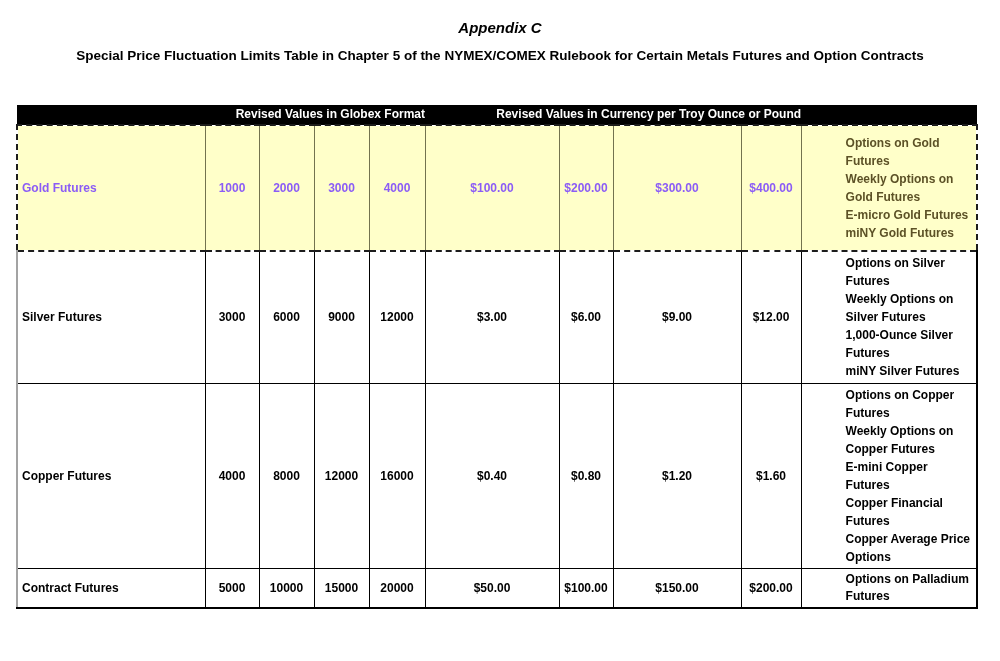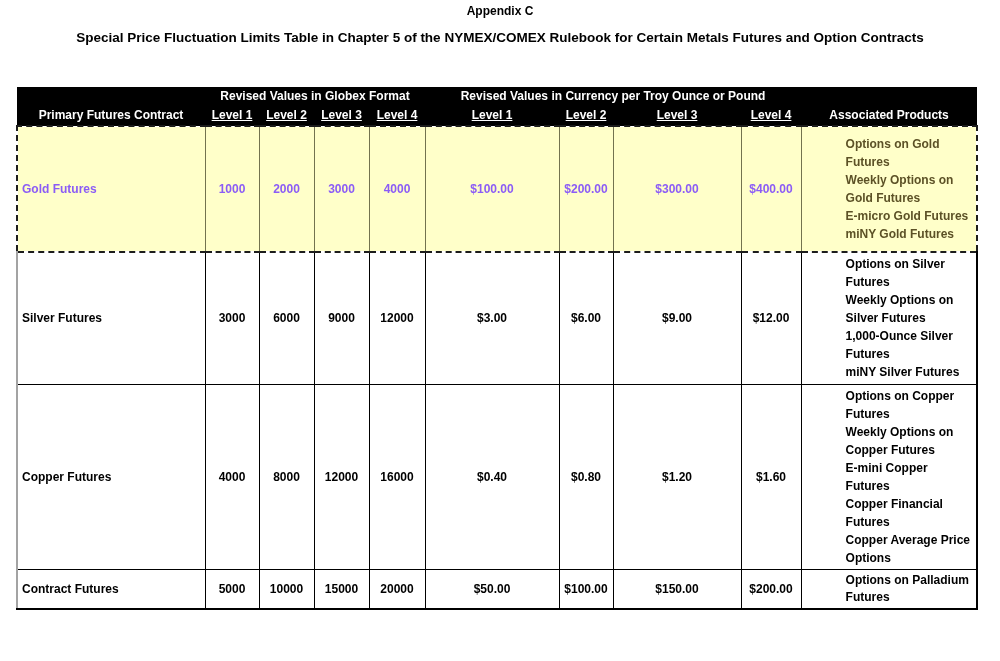--- a/index.html
+++ b/index.html
@@ -7,41 +7,42 @@
   body {
     width: 1000px; height: 661px;
     background: #ffffff;
     font-family: "Liberation Sans", sans-serif;
     font-weight: bold;
     color: #000;
     overflow: hidden;
   }
   .doc-title {
     text-align: center;
-    font-size: 12px;
-    padding-top: 4px;
+    font-size: 15px;
+    padding-top: 19px;
+    font-style: italic;
   }
   .doc-subtitle {
     text-align: center;
     font-size: 13.5px;
     margin-top: 12px;
   }
   table.limits {
     border-collapse: collapse;
     table-layout: fixed;
     width: 960px;
     margin: 42px 0 0 16px;
   }
   thead th {
     background: #000000;
     color: #ffffff;
     font-size: 12px;
     font-weight: bold;
     padding: 2px 0 3px 0;
-    text-align: center;
+    text-align: right;
     border: none;
   }
   thead th.level { text-decoration: underline; }
   tbody td {
     border: 1px solid #000;
     font-size: 12px;
     vertical-align: middle;
     padding: 0;
     overflow: hidden;
   }
@@ -95,32 +96,20 @@
       <col style="width:60px">
     <col style="width:176px">
   </colgroup>
   <thead>
     <tr>
       <th></th>
       <th colspan="4">Revised Values in Globex Format</th>
       <th colspan="4">Revised Values in Currency per Troy Ounce or Pound</th>
       <th></th>
     </tr>
-    <tr>
-      <th>Primary Futures Contract</th>
-      <th class="level">Level 1</th>
-      <th class="level">Level 2</th>
-      <th class="level">Level 3</th>
-      <th class="level">Level 4</th>
-      <th class="level">Level 1</th>
-      <th class="level">Level 2</th>
-      <th class="level">Level 3</th>
-      <th class="level">Level 4</th>
-      <th>Associated Products</th>
-    </tr>
   </thead>
   <tbody>
     <tr class="gold r-gold">
       <td class="contract first">Gold Futures</td>
       <td class="num">1000</td>
       <td class="num">2000</td>
       <td class="num">3000</td>
       <td class="num">4000</td>
       <td class="num">$100.00</td>
       <td class="num">$200.00</td>

